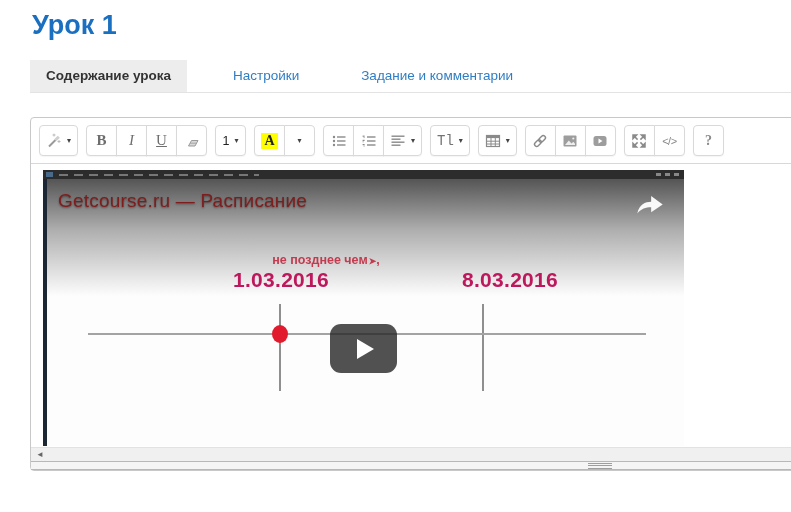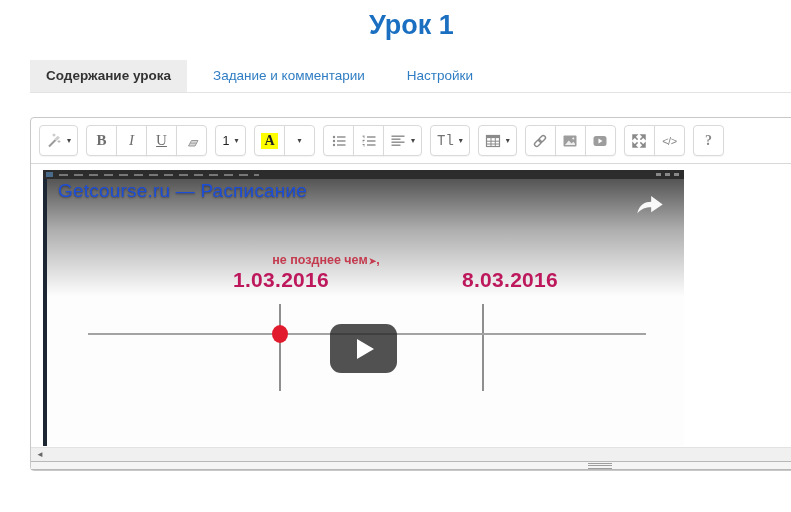--- a/index.html
+++ b/index.html
@@ -1,26 +1,26 @@
 <!DOCTYPE html>
 <html><head>
 <meta charset="utf-8">
 <style>
   * { box-sizing: border-box; margin: 0; padding: 0; }
   html,body { width: 791px; height: 512px; overflow: hidden; background: #fff;
     font-family: "Liberation Sans", sans-serif; }
 
-  .page { padding: 8px 0 7px 30px; text-align: center; }
+  .page { padding: 8px 0 7px 30px; }
 
   h1.page-title { font-size: 27px; font-weight: 700; color: #1b6fc0; margin: 2px 0 0 2px; }
 
   
   .tabs { display: flex; align-items: flex-end; margin-top: 19px;
           width: 1140px; border-bottom: 1px solid #e3e3e3; }
-  .tab { font-size: 13.5px; padding: 8px 16px 9px; margin-right: 10px; color: #2f7dc3;
+  .tab { font-size: 13.5px; padding: 8px 16px 9px; margin-right: 30px; color: #2f7dc3;
          cursor: pointer; white-space: nowrap; }
   .tab.active { background: #ededed; color: #333; font-weight: 700; }
 
   
   .editor { margin-top: 24px; width: 1140px; border: 1px solid #c8c8c8; border-radius: 4px;
             background: #fff; }
 
   .toolbar { display: flex; align-items: center; padding: 7px 8px; gap: 8px;
              border-bottom: 1px solid #d8d8d8; }
   .group { display: flex; }
@@ -52,21 +52,21 @@
   .video { position: relative; width: 641px; height: 276px; background: #fdfdfd; overflow: hidden; }
   .ps-bar { position: absolute; top: 0; left: 0; right: 0; height: 9px; background: #2c2c2c; }
   .ps-logo { position: absolute; left: 3px; top: 2px; width: 7px; height: 5px; background: #4a6a8a; }
   .ps-menu { position: absolute; left: 16px; top: 3.5px; width: 200px; height: 2px;
     background: repeating-linear-gradient(90deg,#777 0 9px, transparent 9px 15px); }
   .win-controls { position: absolute; right: 5px; top: 3px; display: flex; gap: 4px; }
   .win-controls div { width: 5px; height: 2.5px; background: #888; }
   .left-strip { position: absolute; left: 0; top: 9px; bottom: 0; width: 4px; background: #1c2733; }
   .vid-gradient { position: absolute; top: 9px; left: 0; right: 0; height: 122px;
     background: linear-gradient(to bottom, rgba(72,72,72,0.93) 0%, rgba(110,110,110,0.55) 42%, rgba(255,255,255,0) 96%); }
-  .vid-title { position: absolute; left: 15px; top: 10px; font-size: 19px; color: #1d4ed8;
+  .vid-title { position: absolute; left: 15px; top: 20px; font-size: 19px; color: #7f1d1d;
     text-shadow: 0 1px 2px rgba(0,0,0,0.4); letter-spacing: 0.2px; }
   .share-btn { position: absolute; right: 19px; top: 21px; width: 30px; height: 24px; cursor: pointer; }
 
   .vid-annotation { position: absolute; left: 243px; top: 83px; transform: translateX(-50%);
     font-size: 12.5px; font-weight: 700; color: #c43a4e; white-space: nowrap; margin-left: 40px; }
   .ann-arrow { font-size: 9px; margin-left: 1px; }
   .vid-date { position: absolute; top: 98px; transform: translateX(-50%); font-size: 21px;
     font-weight: 700; color: #be185d; letter-spacing: 0.3px; white-space: nowrap; }
   .date-left { left: 238px; }
   .date-right { left: 440px; margin-left: 27px; }
@@ -94,22 +94,22 @@
 </style>
 </head>
 <body>
 
 <div class="page">
 
   <h1 class="page-title">Урок 1</h1>
 
   <div class="tabs">
     <div class="tab active">Содержание урока</div>
+    <div class="tab">Настройки</div>
     <div class="tab">Задание и комментарии</div>
-    <div class="tab">Настройки</div>
   </div>
 
   <div class="editor">
 
     <div class="toolbar">
 
       <div class="group">
         <div class="btn">
           <svg class="icon16" viewBox="0 0 16 16">
             <path d="M3 13.5 L9.5 7" stroke="#9a9a9a" stroke-width="2" fill="none"></path>

